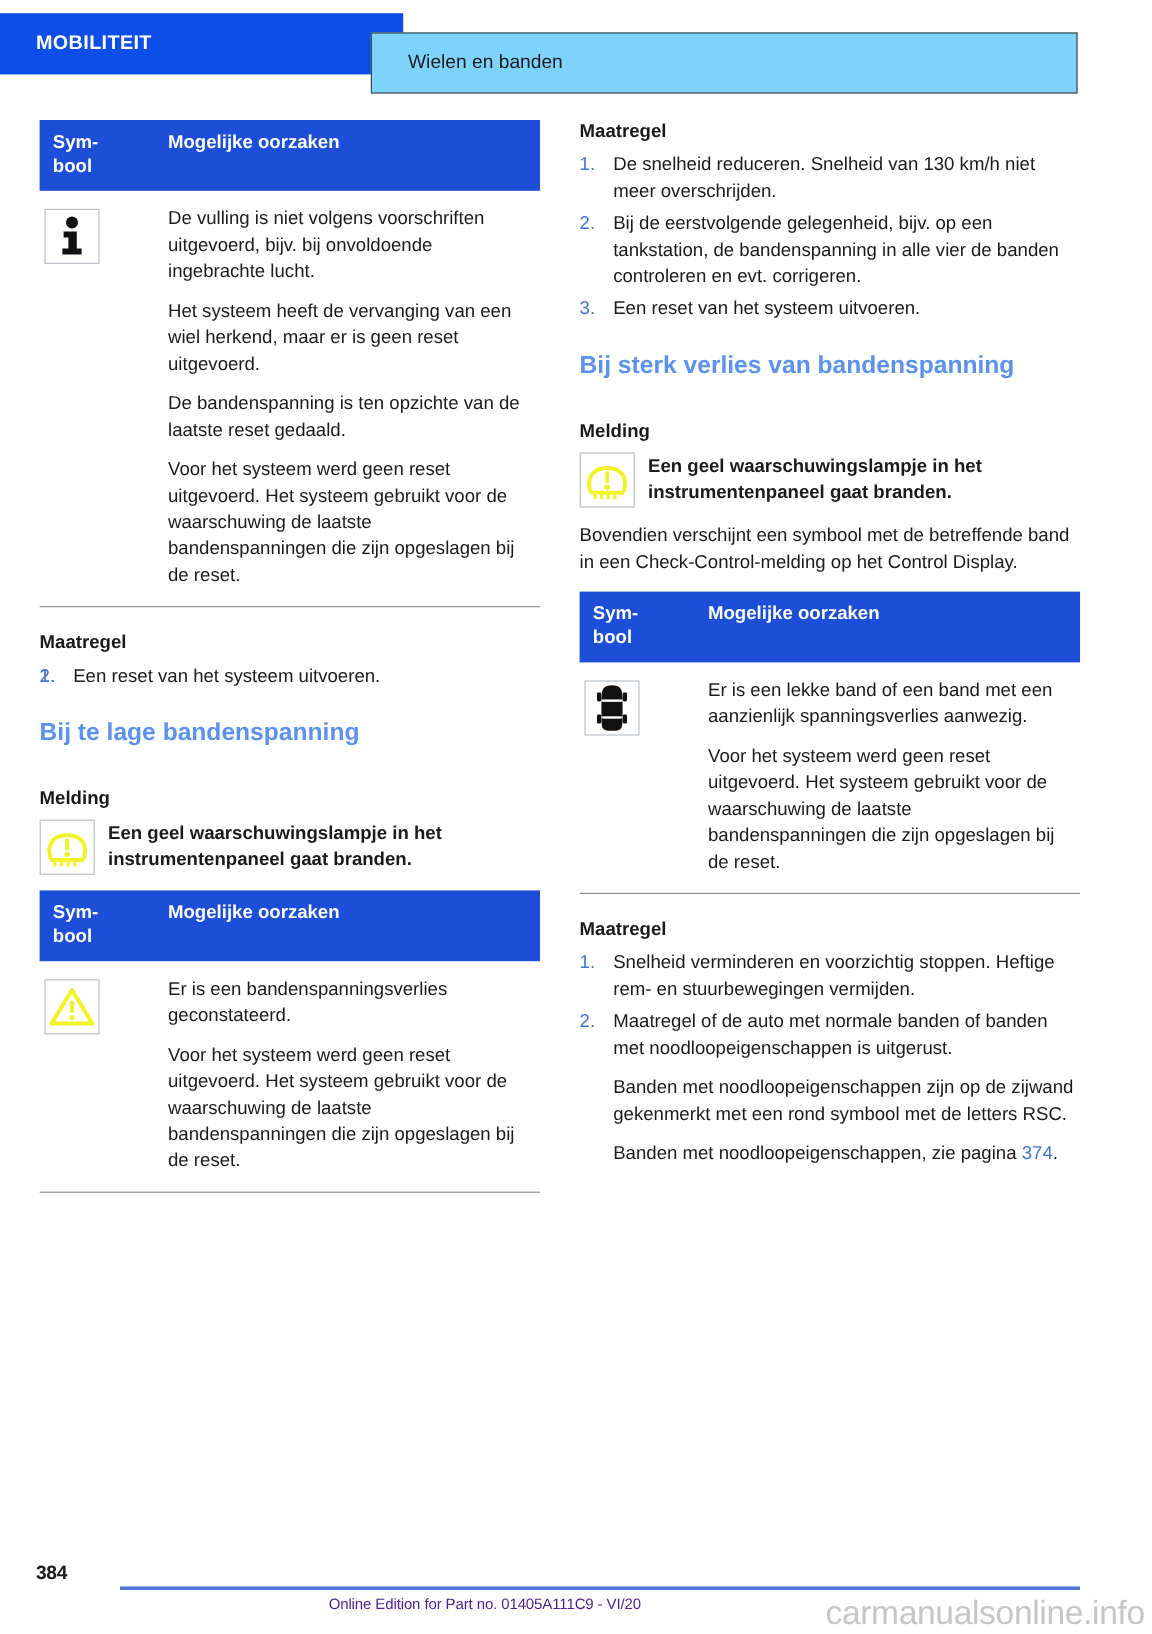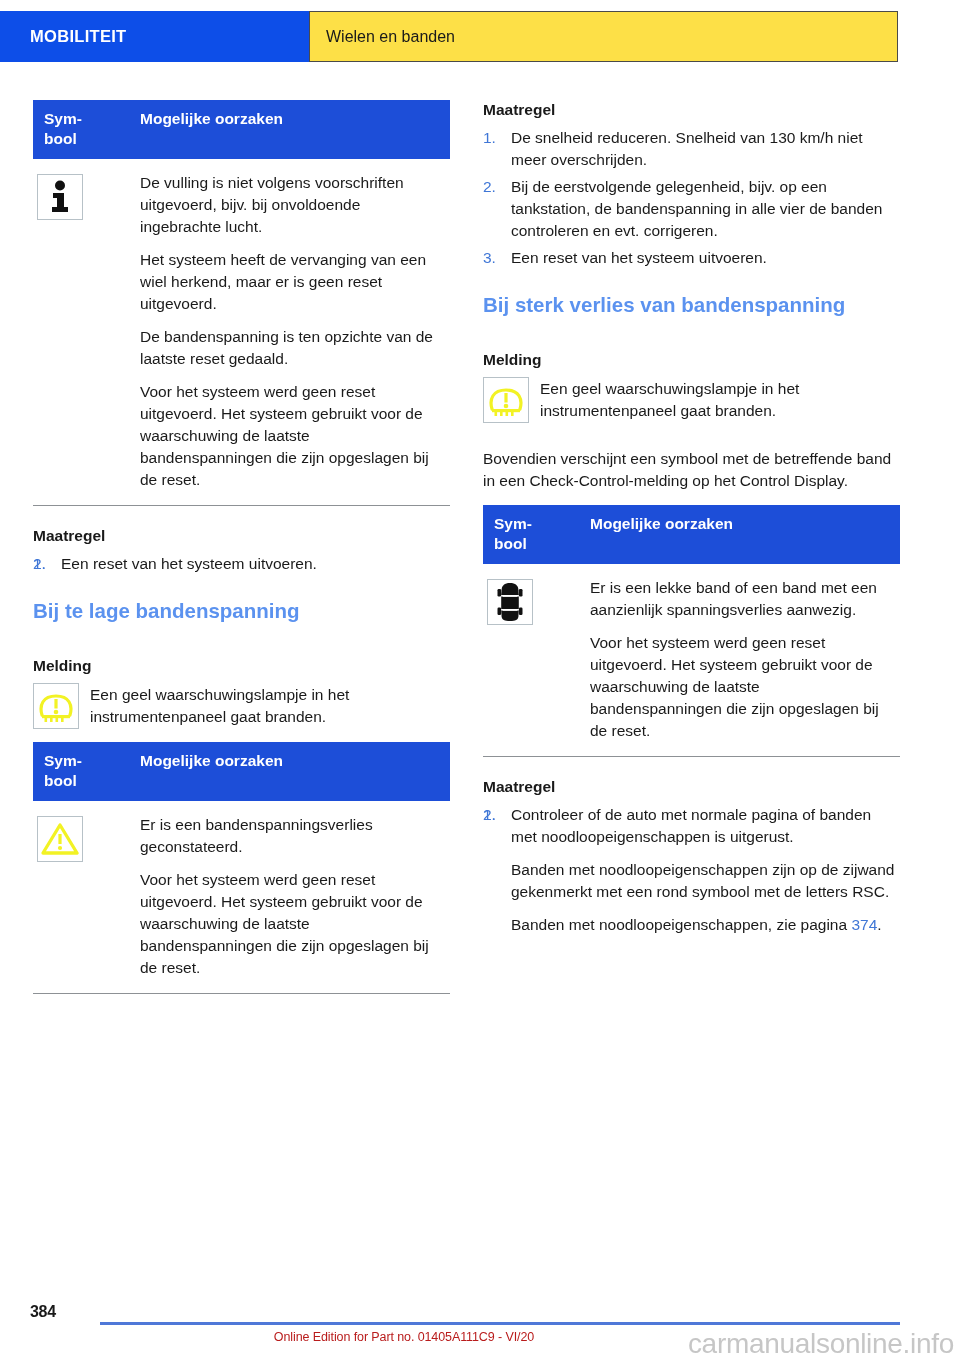--- a/index.html
+++ b/index.html
@@ -36,31 +36,31 @@
     font-weight: bold;
     letter-spacing: 0.3px;
     display: flex;
     align-items: center;
     padding-left: 30px;
     box-sizing: border-box;
   }
   .header-section {
     position: absolute;
     left: 309px;
-    top: 0;
+    top: 16px;
     width: 589px;
     height: 51px;
     border: 1.5px solid #4a4a4a;
     box-sizing: border-box;
-    background: #fde047;
+    background: #7dd3fc;
     color: #1a1a1a;
     font-size: 16px;
     display: flex;
     align-items: center;
-    padding-left: 16px;
+    padding-left: 30px;
   }
 
   
   .col {
     position: absolute;
     top: 100px;
     width: 417px;
   }
   .col-left  { left: 33px; }
   .col-right { left: 483px; }
@@ -125,21 +125,21 @@
     font-size: 15.5px;
     font-weight: bold;
     color: #1a1a1a;
     margin: 20px 0 7px 0;
     line-height: 1.3;
   }
   h3.sub-heading.tight { margin-top: 32px; }
   p.body {
     font-size: 15.5px;
     line-height: 1.42;
-    margin: 25px 0 0 0;
+    margin: 13px 0 0 0;
   }
 
   
   ol.steps {
     list-style: none;
     margin: 0;
     padding: 0;
   }
   ol.steps > li {
     position: relative;
@@ -156,20 +156,21 @@
     color: #3f76d6;
     font-size: 15.5px;
   }
 
   
   .melding-row {
     display: flex;
     align-items: flex-start;
     gap: 11px;
     margin-top: 5px;
+    font-weight: bold;
   }
   .melding-text {
     font-size: 15.5px;
     line-height: 1.42;
     padding-top: 1px;
     flex: 1;
   }
 
   .pageref { color: #3f76d6; }
 
@@ -191,21 +192,21 @@
     height: 2.5px;
     background: #4f78d8;
   }
   .footer-note {
     position: absolute;
     left: 0;
     top: 1330px;
     width: 808px;
     text-align: center;
     font-size: 12.5px;
-    color: #b91c1c;
+    color: #4c1d95;
     letter-spacing: -0.1px;
   }
   .watermark {
     position: absolute;
     right: 6px;
     top: 1328px;
     font-size: 28px;
     color: #c6c6c6;
     letter-spacing: -0.3px;
   }
@@ -377,24 +378,25 @@
       </td>
     </tr>
   </tbody>
     </table>
   <div class="tbl-bottom-rule"></div>
 
   <h3 class="sub-heading">Maatregel</h3>
   <ol class="steps">
     <li>
       <span class="num">1.</span>
+      <span>Snelheid verminderen en voorzichtig stoppen. Heftige rem- en stuurbewegingen vermijden.</span>
     </li>
     <li>
       <span class="num">2.</span>
-      <span>Controleer of de auto met normale pagina of banden met noodloopeigenschappen is uitgerust.</span>
+      <span>Maatregel of de auto met normale banden of banden met noodloopeigenschappen is uitgerust.</span>
       <div style="margin-top:11px;">Banden met noodloopeigenschappen zijn op de zijwand gekenmerkt met een rond symbool met de letters RSC.</div>
       <div style="margin-top:11px;"><span>Banden met noodloopeigenschappen, zie pagina </span><span class="pageref">374</span><span>.</span></div>
     </li>
   </ol>
 </div>
 
 <div class="footer-pagenum">384</div>
 <div class="footer-line"></div>
 <div class="footer-note">Online Edition for Part no. 01405A111C9 - VI/20</div>
 <div class="watermark">carmanualsonline.info</div>

